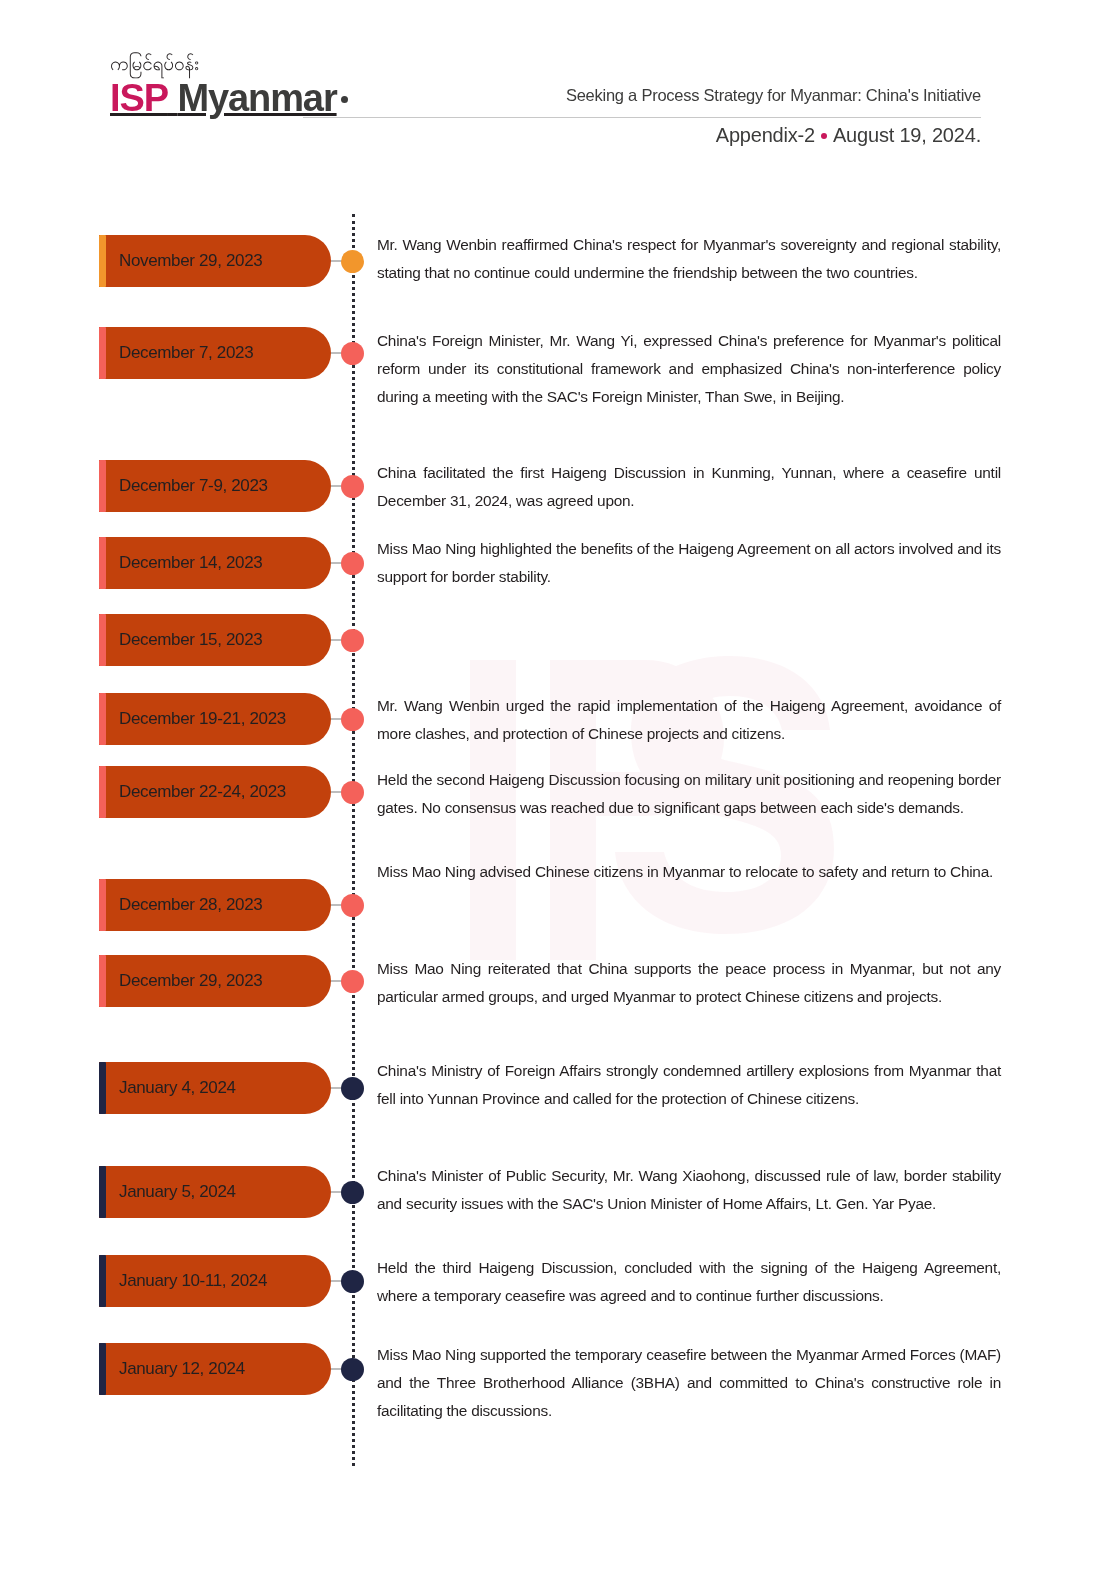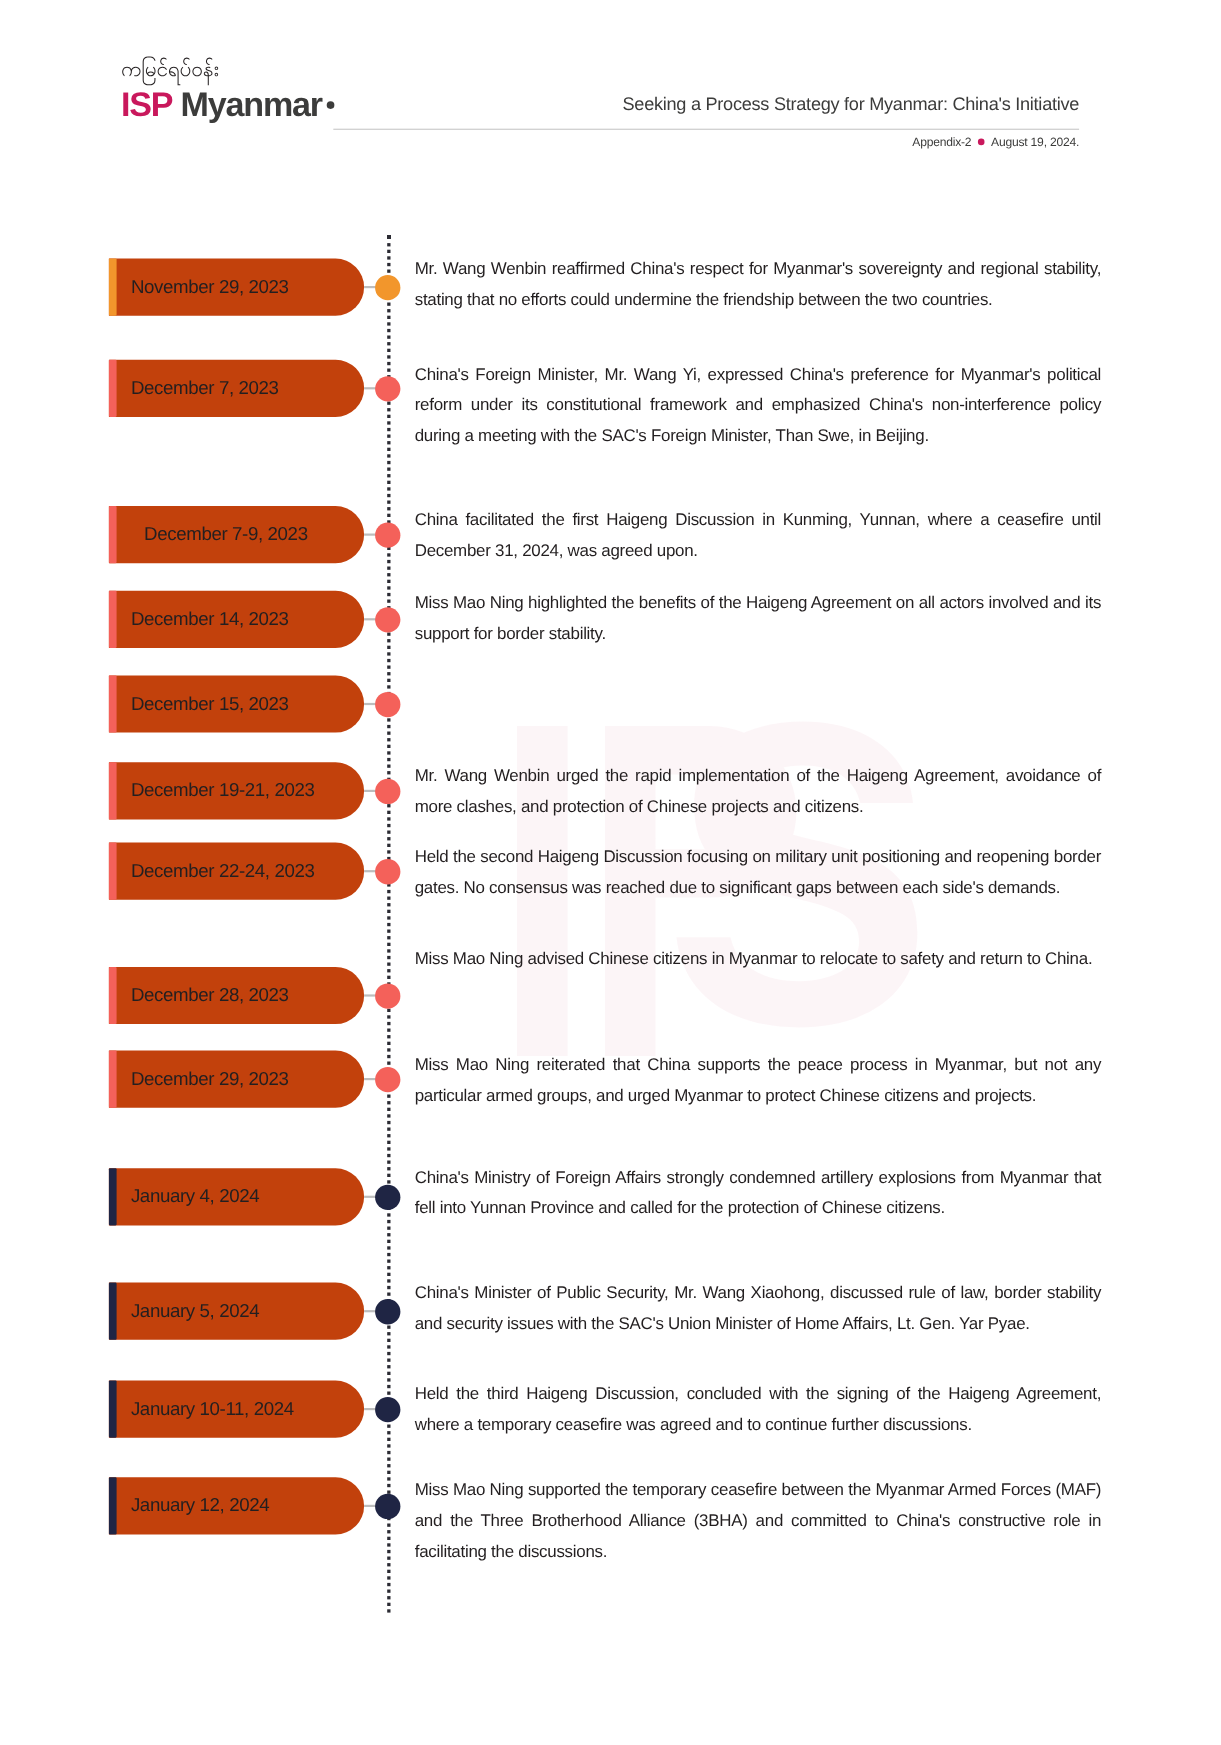--- a/index.html
+++ b/index.html
@@ -42,26 +42,27 @@
   }
   .logo-mm {
     font-family: "DejaVu Sans", sans-serif;
     font-size: 19px;
     color: #231f20;
     line-height: 1.25;
     letter-spacing: -0.2px;
     white-space: nowrap;
   }
   .logo-main {
-    font-size: 31px;
+    font-size: 38px;
     font-weight: 600;
     letter-spacing: -1.1px;
     line-height: 1.1;
     margin-top: 2px;
     white-space: nowrap;
+    text-decoration: underline;
   }
   .logo-isp { color: #c9185c; }
   .logo-my  { color: #3c3c3b; }
   .logo-dot {
     display: inline-block;
     width: 7px; height: 7px;
     border-radius: 50%;
     background: #3c3c3b;
     vertical-align: middle;
     margin-left: 4px;
@@ -83,21 +84,21 @@
     top: 86px;
     font-size: 16.5px;
     color: #3c3c3b;
     letter-spacing: -0.25px;
     white-space: nowrap;
   }
   .header-sub {
     position: absolute;
     right: 129px;
     top: 124px;
-    font-size: 11px;
+    font-size: 20px;
     color: #3c3c3b;
     letter-spacing: -0.2px;
     white-space: nowrap;
   }
   .header-sub .sep-dot {
     display: inline-block;
     width: 6px; height: 6px;
     border-radius: 50%;
     background: #c9185c;
     vertical-align: middle;
@@ -223,33 +224,33 @@
 <div class="timeline">
   <div class="axis"></div>
   <div class="rows" id="rows" style="position: relative; height: 1260px;">
       <div class="row" style="position: static;">
         <div class="pill" style="top: 20px; position: absolute;">
           <div class="pill-accent" style="background: rgb(242, 150, 44);"></div>
           <div class="pill-label">November 29, 2023</div>
         </div>
         <div class="stub" style="top: 45px; position: absolute;"></div>
         <div class="node" style="top: 35px; background: rgb(242, 150, 44); position: absolute;"></div>
-        <div class="desc" style="top: 16px; position: absolute;">Mr. Wang Wenbin reaffirmed China's respect for Myanmar's sovereignty and regional stability, stating that no efforts could undermine the friendship between the two countries.</div>
+        <div class="desc" style="top: 16px; position: absolute;">Mr. Wang Wenbin reaffirmed China's respect for Myanmar's sovereignty and regional stability, stating that no continue could undermine the friendship between the two countries.</div>
       </div>
       <div class="row" style="position: static;">
         <div class="pill" style="top: 112px; position: absolute;">
           <div class="pill-accent" style="background: rgb(244, 97, 90);"></div>
           <div class="pill-label">December 7, 2023</div>
         </div>
         <div class="stub" style="top: 137px; position: absolute;"></div>
         <div class="node" style="top: 127px; background: rgb(244, 97, 90); position: absolute;"></div>
         <div class="desc" style="top: 112px; position: absolute;">China's Foreign Minister, Mr. Wang Yi, expressed China's preference for Myanmar's political reform under its constitutional framework and emphasized China's non-interference policy during a meeting with the SAC's Foreign Minister, Than Swe, in Beijing.</div>
       </div>
       <div class="row" style="position: static;">
-        <div class="pill" style="top: 245px; position: absolute; padding-left: 12px;">
+        <div class="pill" style="top: 245px; position: absolute;">
           <div class="pill-accent" style="background: rgb(244, 97, 90);"></div>
           <div class="pill-label">December 7-9, 2023</div>
         </div>
         <div class="stub" style="top: 270px; position: absolute;"></div>
         <div class="node" style="top: 260px; background: rgb(244, 97, 90); position: absolute;"></div>
         <div class="desc" style="top: 244px; position: absolute;">China facilitated the first Haigeng Discussion in Kunming, Yunnan, where a ceasefire until December 31, 2024, was agreed upon.</div>
       </div>
       <div class="row" style="position: static;">
         <div class="pill" style="top: 322px; position: absolute;">
           <div class="pill-accent" style="background: rgb(244, 97, 90);"></div>

